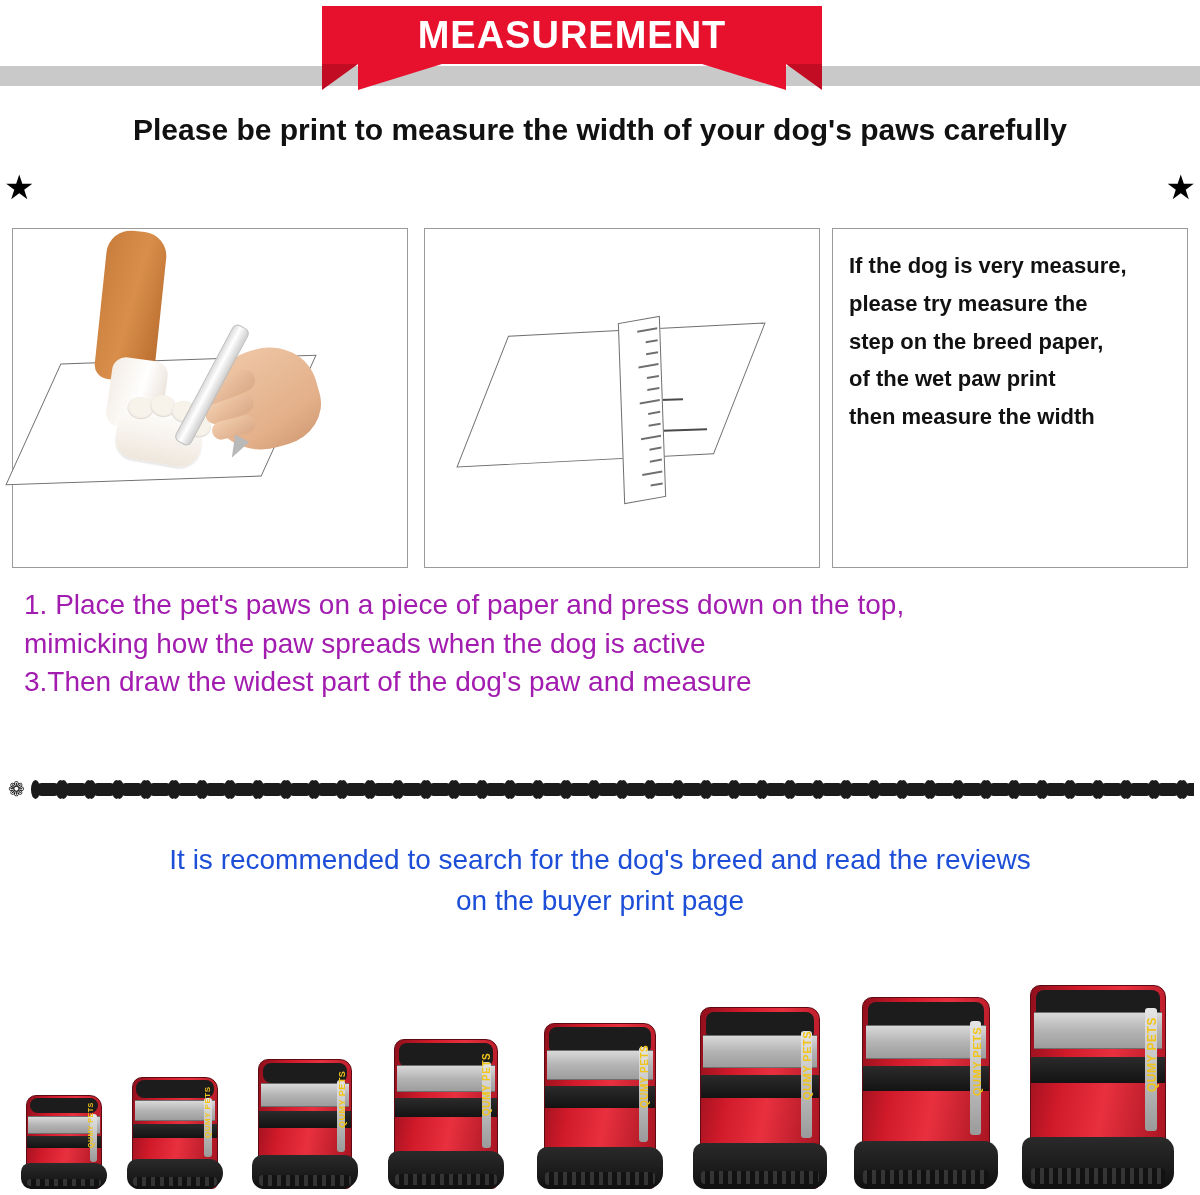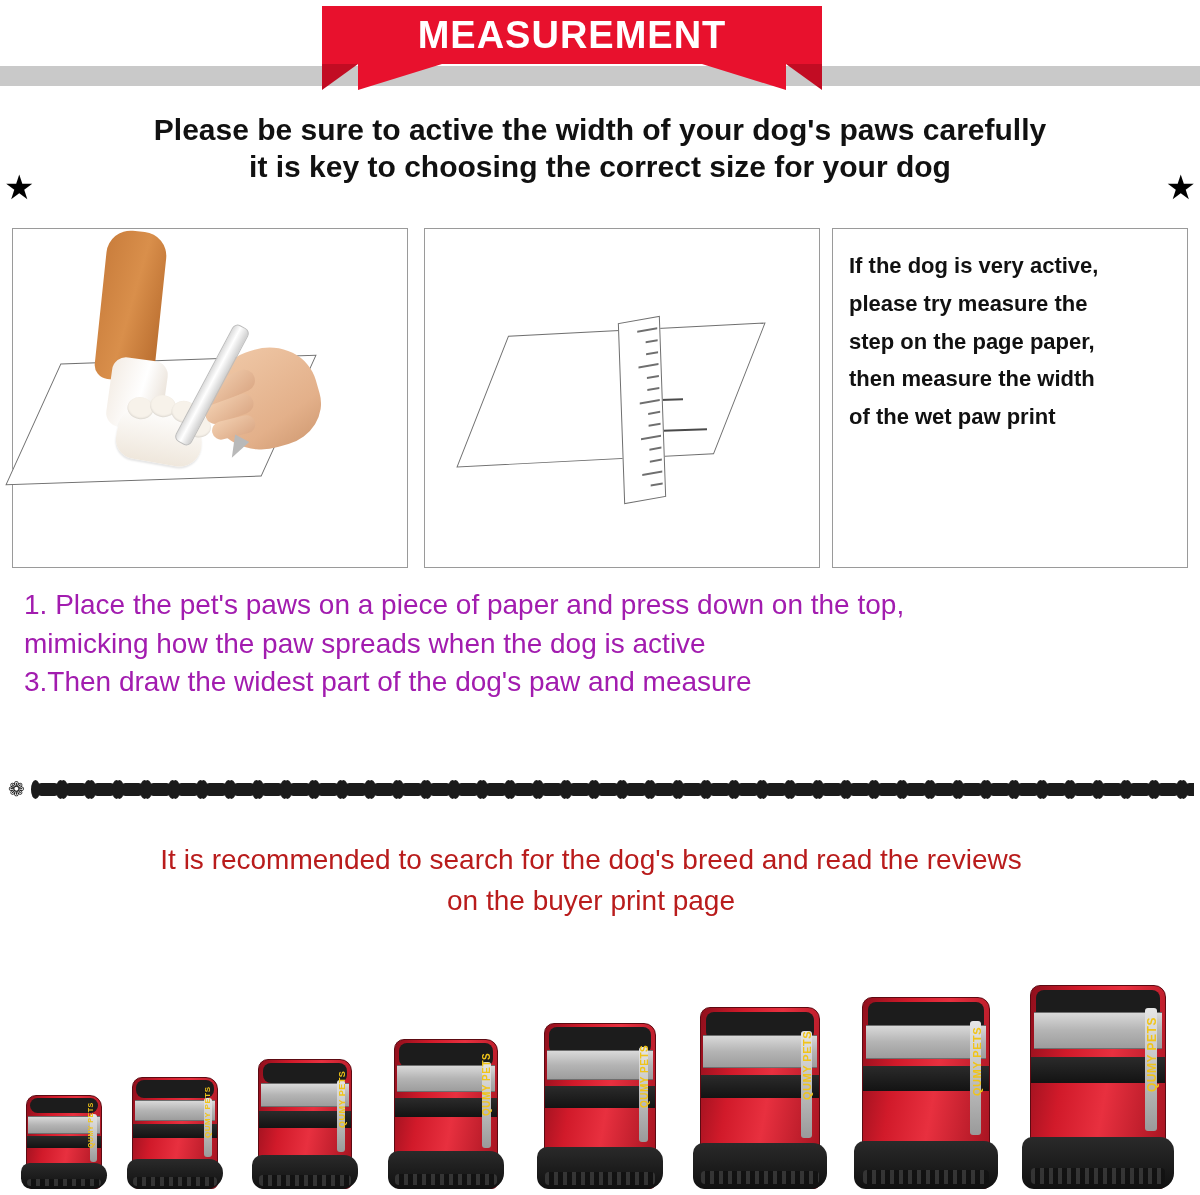--- a/index.html
+++ b/index.html
@@ -316,26 +316,26 @@
     vertical-align: middle;
     font-size: 20px;
     color: #1b1b1b;
     margin: 0 2px;
   }
 
   
   .recommend {
     position: absolute;
     top: 840px;
-    left: 21px;
+    left: 30px;
     width: 1140px;
     text-align: center;
     font-size: 28px;
     line-height: 1.45;
-    color: #b91c1c;
+    color: #1d4ed8;
   }
 
   
   .boots {
     position: absolute;
     bottom: 0;
     left: 0;
     width: 1200px;
     height: 230px;
   }
@@ -430,22 +430,21 @@
     <div class="ribbon-body"></div>
     <div class="ribbon-tail-l"></div>
     <div class="ribbon-tail-r"></div>
     <div class="ribbon-notch-l"></div>
     <div class="ribbon-notch-r"></div>
     <div class="ribbon-title">MEASUREMENT</div>
   </div>
 </div>
 
 <div class="headline">
-  <div>Please be sure to active the width of your dog's paws carefully</div>
-  <div>it is key to choosing the correct size for your dog</div>
+  <div>Please be print to measure the width of your dog's paws carefully</div>
 </div>
 <div class="star star-left">★</div>
 <div class="star star-right">★</div>
 
 <div class="box" id="box-paw-drawing">
   <div class="sheet" id="sheet-1"></div>
   <div class="mark-line" id="m1"></div>
   <div class="mark-line" id="m2"></div>
   <div class="leg"></div>
   <div class="leg-lower"></div>
@@ -481,25 +480,25 @@
     <div class="tick" style="top:118px; width:20px;"></div>
     <div class="tick" style="top:130px; width:12px;"></div>
     <div class="tick" style="top:142px; width:12px;"></div>
     <div class="tick" style="top:154px; width:20px;"></div>
     <div class="tick" style="top:166px; width:12px;"></div>
   </div>
 </div>
 
 <div class="box" id="box-tip">
   <div class="tip-text">
-    <div>If the dog is very active,</div>
+    <div>If the dog is very measure,</div>
     <div>please try measure the</div>
-    <div>step on the page paper,</div>
+    <div>step on the breed paper,</div>
+    <div>of the wet paw print</div>
     <div>then measure the width</div>
-    <div>of the wet paw print</div>
   </div>
 </div>
 
 <div class="instructions">
   <div>1. Place the pet's paws on a piece of paper and press down on the top,</div>
   <div>mimicking how the paw spreads when the dog is active</div>
   <div>3.Then draw the widest part of the dog's paw and measure</div>
 </div>
 
 <div class="divider">

